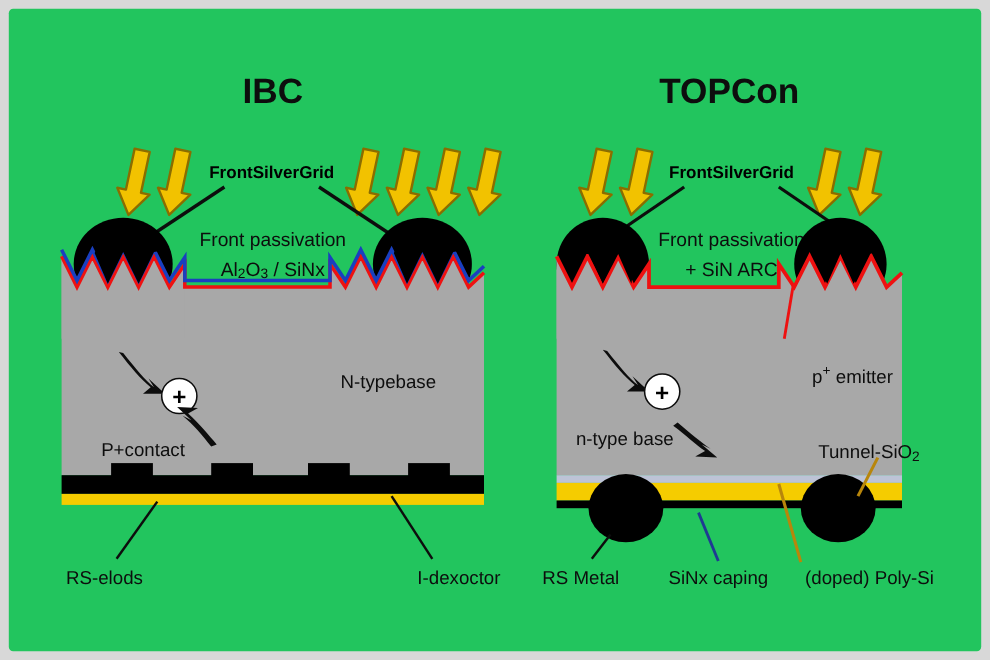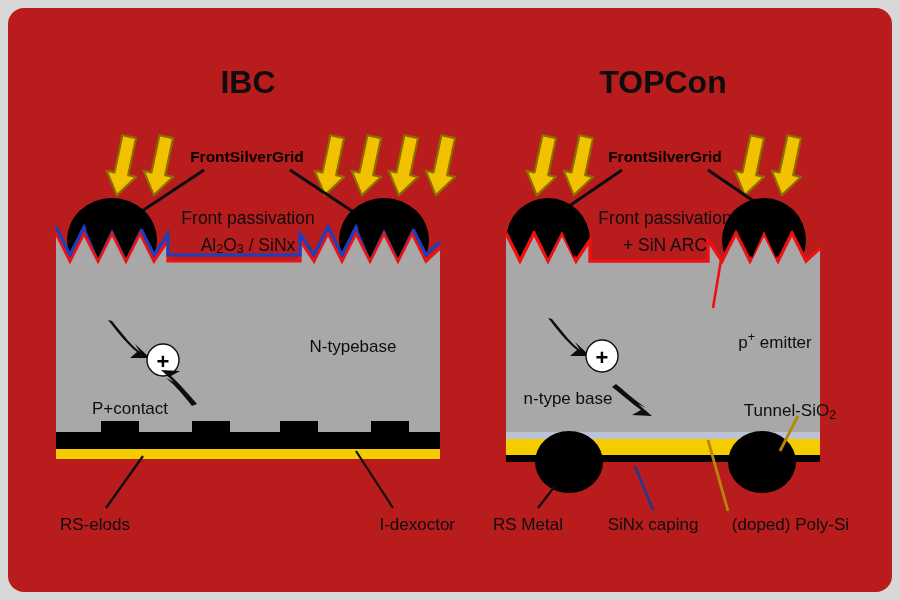--- a/index.html
+++ b/index.html
@@ -6,22 +6,22 @@
     margin: 0; padding: 0;
     width: 900px; height: 600px;
     background: #d8d8d8;
     font-family: "Liberation Sans", sans-serif;
     overflow: hidden;
   }
   #card {
     position: absolute;
     left: 8px; top: 8px;
     width: 884px; height: 584px;
-    background: #b91c1c;
-    border-radius: 16px;
+    background: #22c55e;
+    border-radius: 4px;
   }
   svg#scene { position:absolute; left:0; top:0; }
 
   .title-txt {
     font-family: "Liberation Sans", sans-serif;
     font-weight: bold;
     font-size: 32px;
     fill: #0d0d0d;
     text-anchor: middle;
     dominant-baseline: middle;

